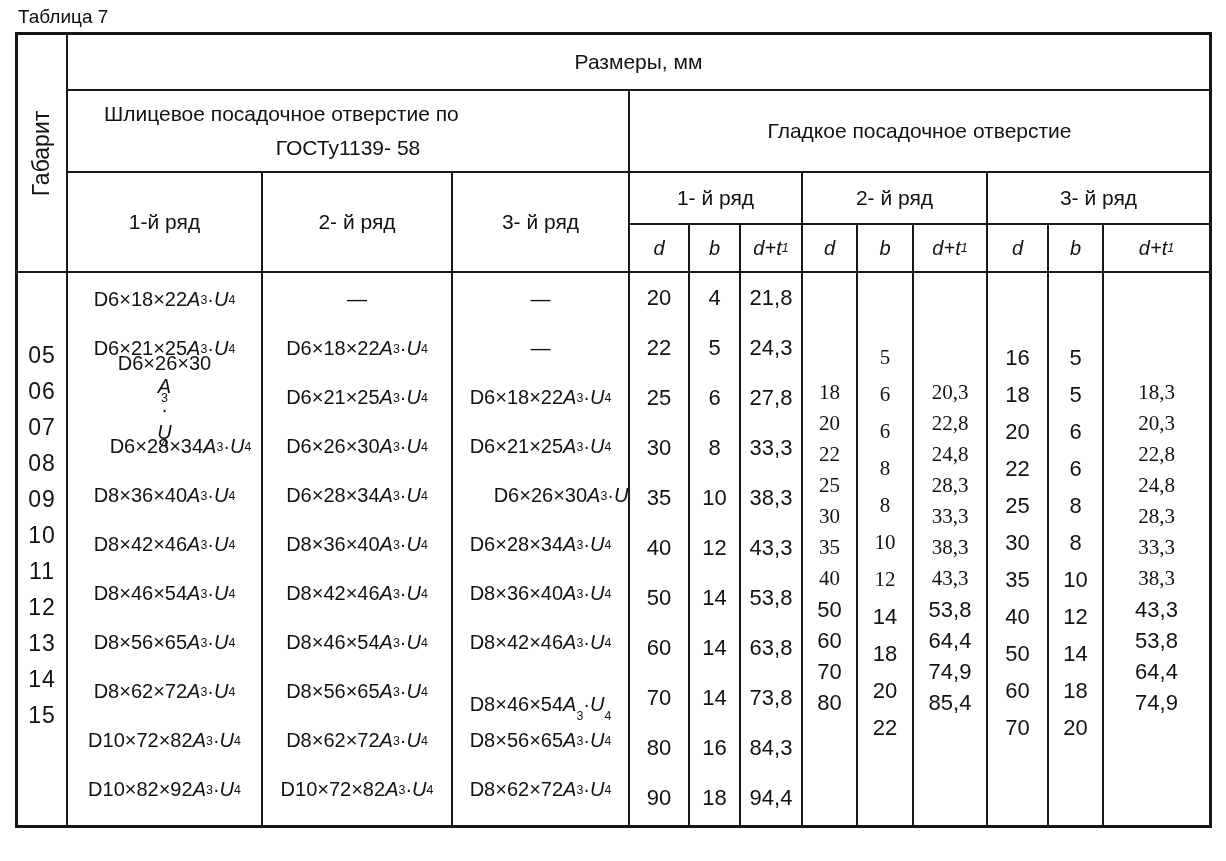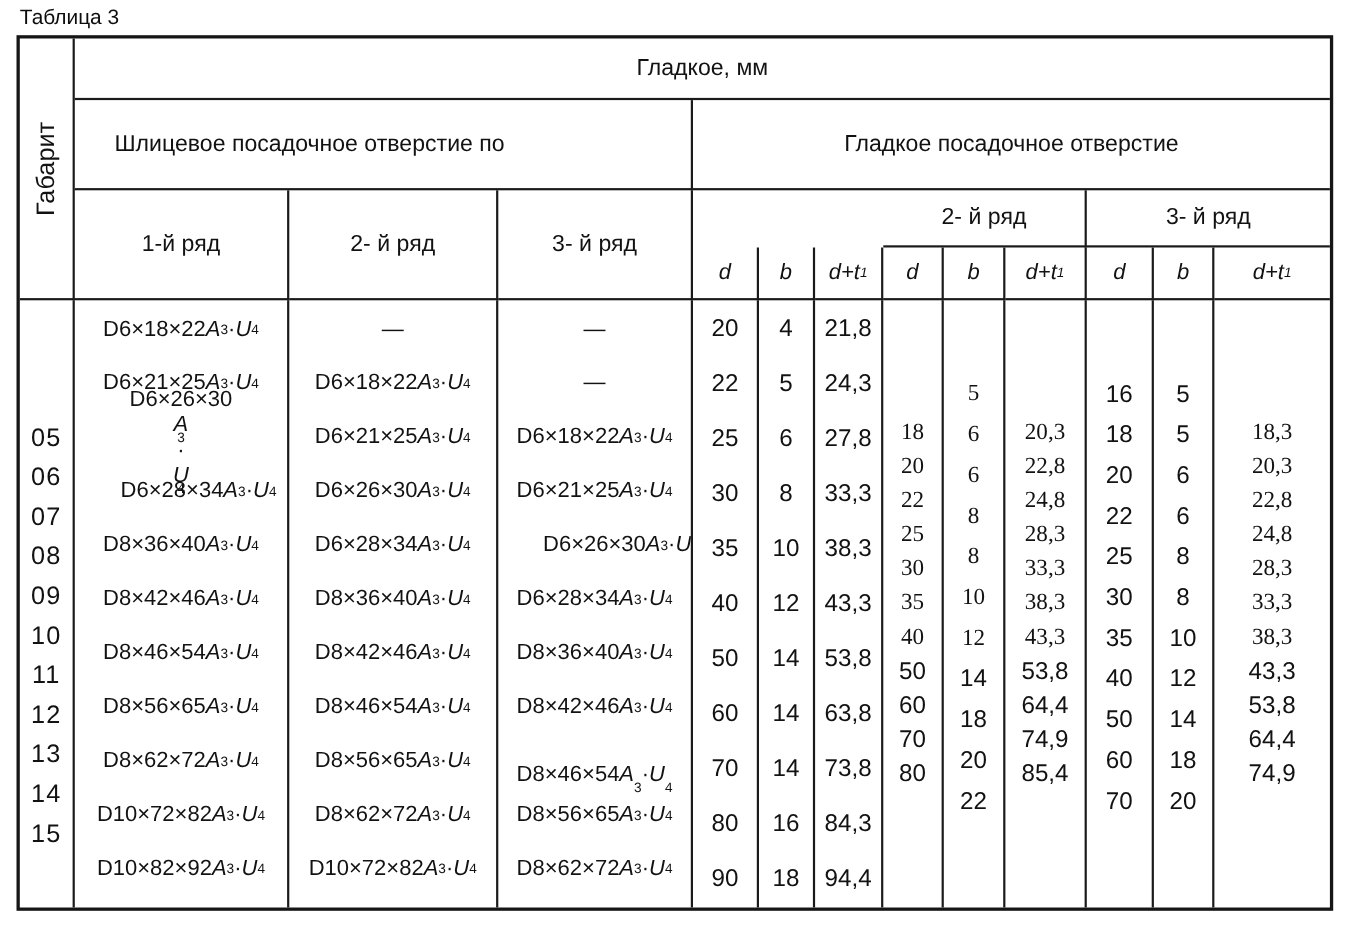--- a/index.html
+++ b/index.html
@@ -52,53 +52,55 @@
   .num  { font-size: 22px; }
   .num2 { font-size: 22px; }
   .gab  { font-size: 23px; letter-spacing: 1px; }
   .serif { font-family: "Liberation Serif", serif; font-size: 21px; }
   sub { font-size: 62%; line-height: 0; }
   i { font-style: italic; }
 </style>
 </head>
 <body>
 
-<div class="caption">Таблица 3</div>
+<div class="caption">Таблица 7</div>
 
 <div class="table">
 
   <div class="cell c1 gab-head">
     <span>Габарит</span>
   </div>
 
-  <div class="cell r1 span-sizes no-r">Гладкое, мм</div>
+  <div class="cell r1 span-sizes no-r">Размеры, мм</div>
 
   <div class="cell r2 span-spline-title">
     <div class="l1">Шлицевое посадочное отверстие по</div>
+    <div class="l2">ГОСТу1139- 58</div>
   </div>
   <div class="cell r2 span-smooth-title no-r">Гладкое посадочное отверстие</div>
 
   <div class="cell c2 row34">1-й ряд</div>
   <div class="cell c3 row34">2- й ряд</div>
   <div class="cell c4 row34">3- й ряд</div>
 
+  <div class="cell r3 span-g1">1- й ряд</div>
   <div class="cell r3 span-g2">2- й ряд</div>
   <div class="cell r3 span-g3 no-r">3- й ряд</div>
 
   <div class="cell r4 c5 ital">d</div>
   <div class="cell r4 c6 ital">b</div>
   <div class="cell r4 c7 ital">d+t<sub>1</sub></div>
   <div class="cell r4 c8 ital">d</div>
   <div class="cell r4 c9 ital">b</div>
   <div class="cell r4 c10 ital">d+t<sub>1</sub></div>
   <div class="cell r4 c11 ital">d</div>
   <div class="cell r4 c12 ital">b</div>
   <div class="cell r4 c13 ital no-r">d+t<sub>1</sub></div>
 
-  <div class="cell r5 c1 bodycol no-b" style="padding-top: 106px;">
+  <div class="cell r5 c1 bodycol no-b" style="padding-top: 64px;">
       <div class="line gab" style="height: 36px;">05</div>
       <div class="line gab" style="height: 36px;">06</div>
       <div class="line gab" style="height: 36px; text-align: center;">07</div>
       <div class="line gab" style="height: 36px;">08</div>
       <div class="line gab" style="height: 36px;">09</div>
       <div class="line gab" style="height: 36px;">10</div>
       <div class="line gab" style="height: 36px;">11</div>
       <div class="line gab" style="height: 36px;">12</div>
       <div class="line gab" style="height: 36px;">13</div>
       <div class="line gab" style="height: 36px;">14</div>

